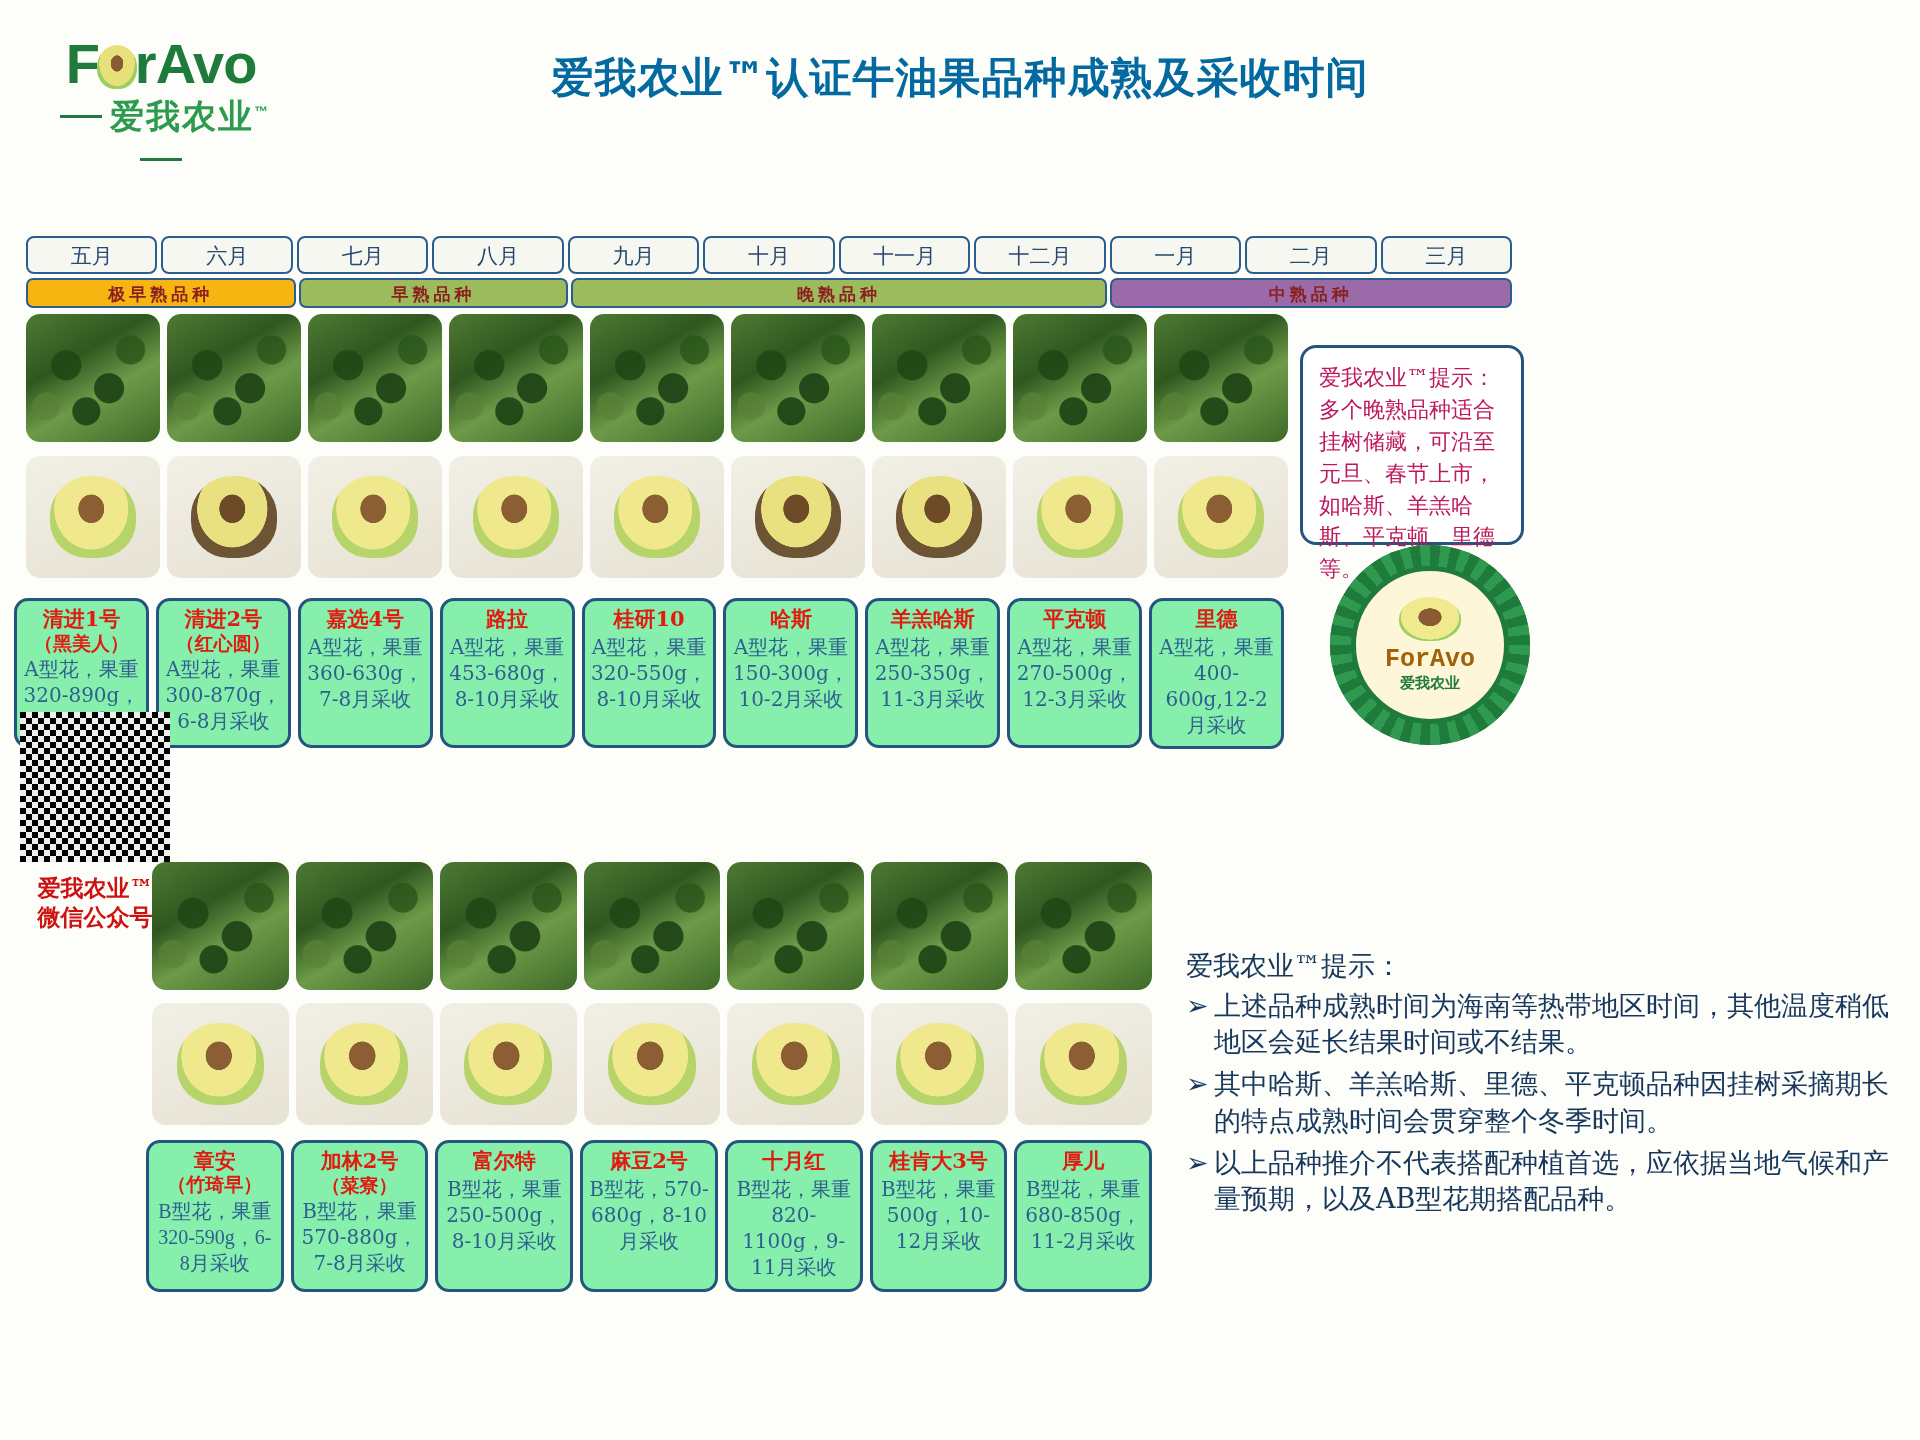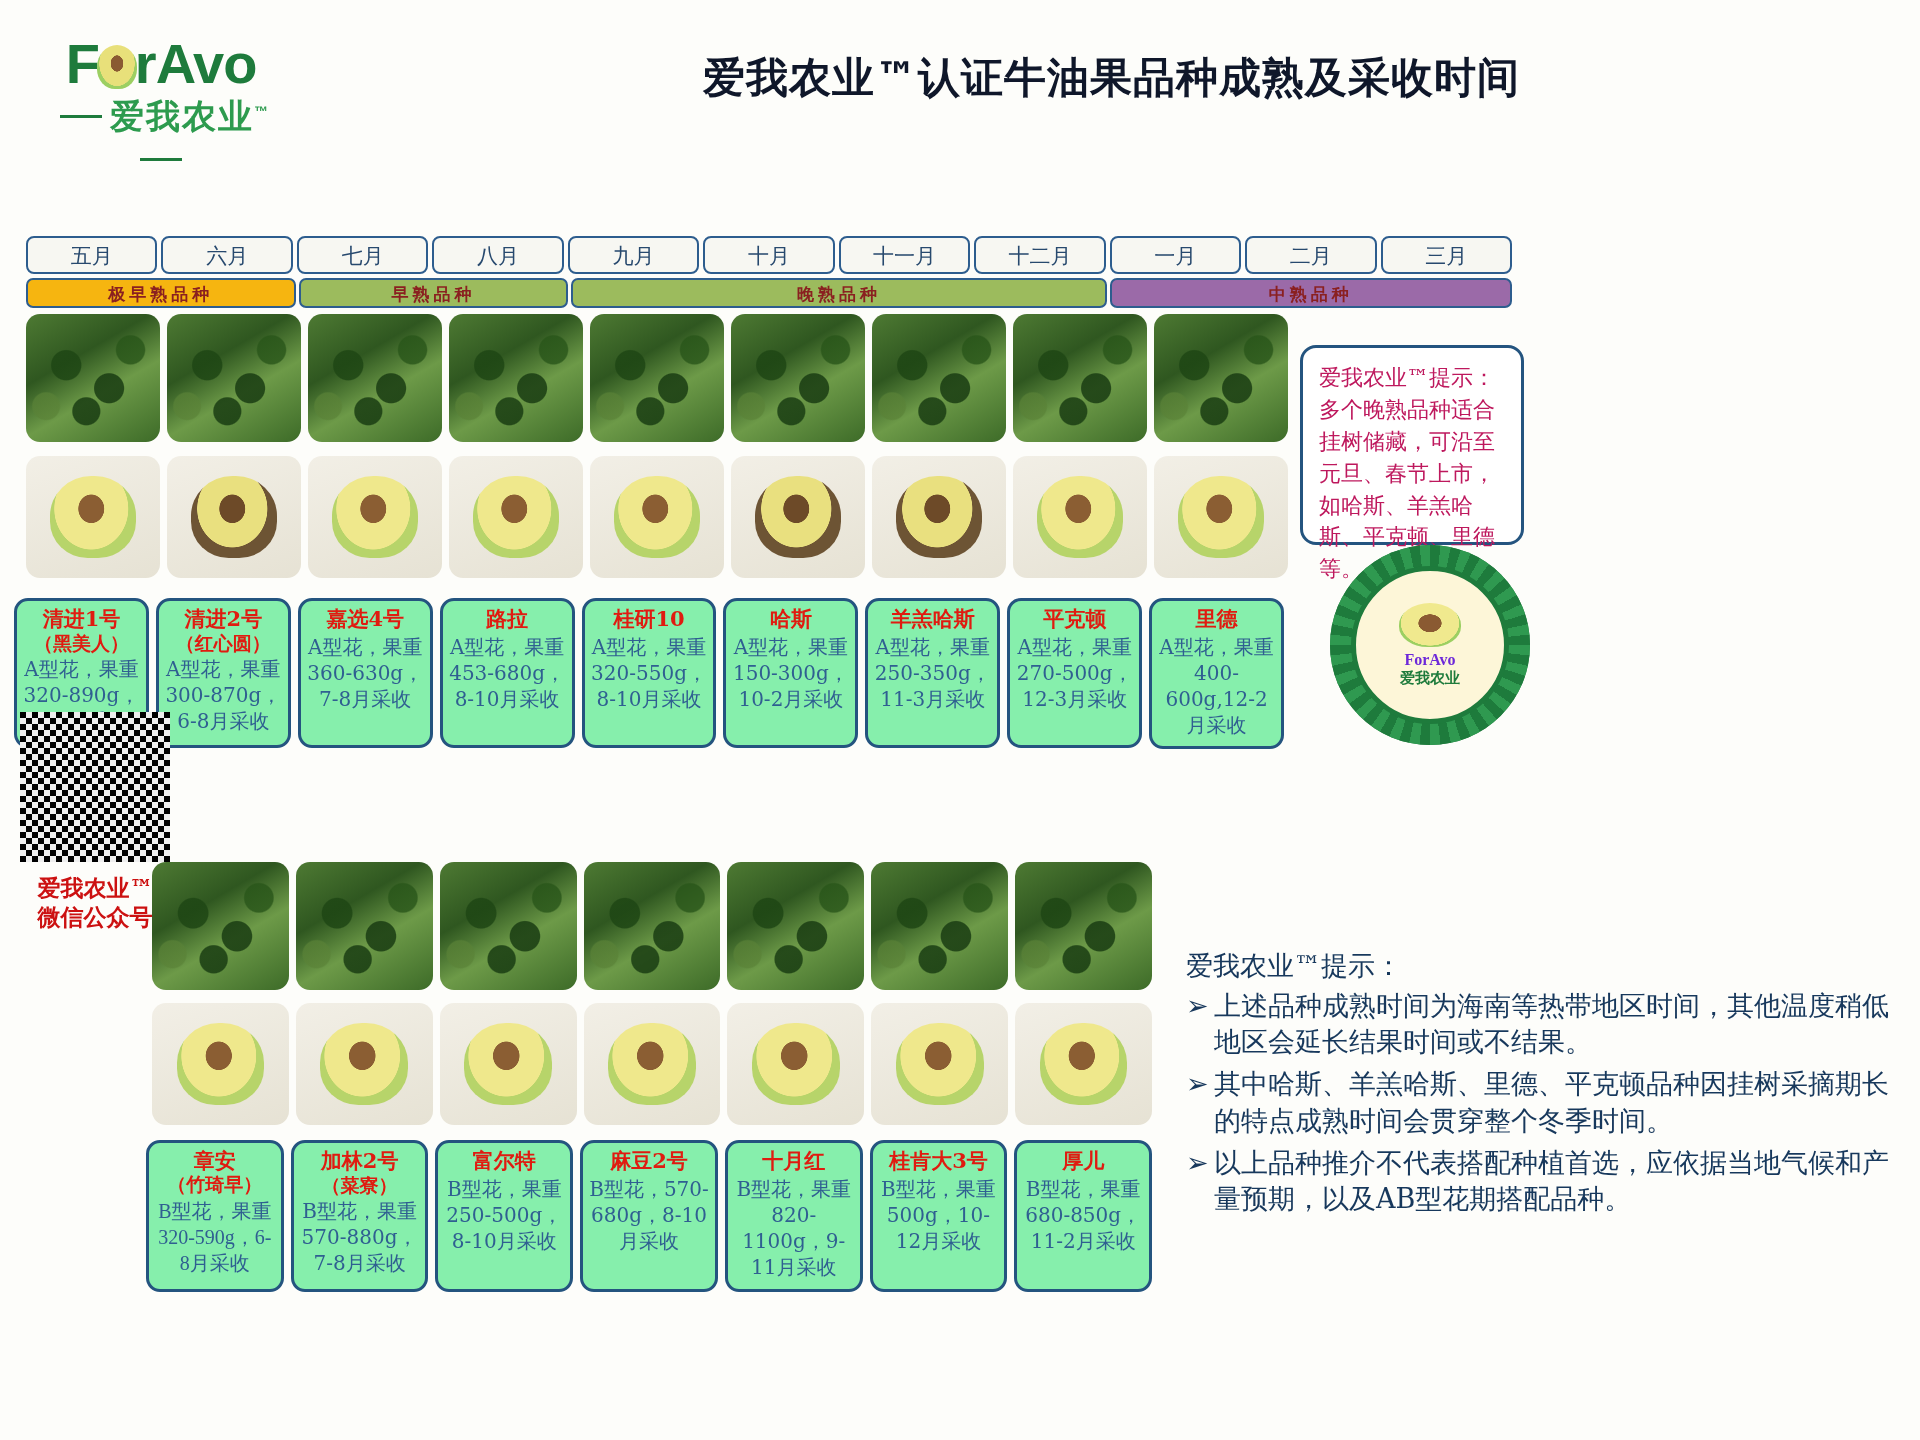--- a/index.html
+++ b/index.html
@@ -13,21 +13,21 @@
   
   .logo { position: absolute; left: 26px; top: 36px; width: 270px; text-align: center; }
   .logo-word { font-size: 56px; font-weight: bold; color: #1e7b3c; letter-spacing: -1px; line-height: 1; position: relative; display: inline-block; }
   .logo-avo { display:inline-block; width: 40px; height: 44px; border-radius: 50% 50% 45% 45%; background: radial-gradient(ellipse at 50% 42%, #8a5a32 0 22%, #e8e07a 23% 62%, #9ccf62 63% 100%); vertical-align: -6px; margin: 0 -2px; }
   .logo-sub { margin-top: 2px; font-size: 34px; font-weight: bold; color: #2d9b4e; letter-spacing: 2px; position: relative; }
   .logo-tm { font-size: 14px; vertical-align: super; }
   .logo-rule { display:inline-block; width: 42px; height:3px; background:#1e7b3c; vertical-align: 10px; margin: 0 8px; }
 
   .page-title {
     position: absolute; left: 400px; top: 50px; width: 1120px;
-    text-align: right; font-size: 42px; font-weight: bold; color: #0f172a;
+    text-align: center; font-size: 42px; font-weight: bold; color: #0369a1;
     font-family: "DejaVu Sans", "Liberation Sans", sans-serif;
     letter-spacing: 1px;
   }
 
   
   .timeline { position: absolute; left: 26px; top: 236px; width: 1486px; }
   .month-row { display: flex; gap: 4px; }
   .month-cell {
     flex: 1; height: 38px; line-height: 36px; text-align: center;
     background: #f7f7f2; border: 2px solid #2d5d8e; border-radius: 8px;
@@ -101,21 +101,21 @@
     background: repeating-conic-gradient(#1e7b3c 0 6deg, #2f9950 6deg 12deg);
   }
   .seal-inner {
     position: relative; width: 158px; height: 158px; border-radius: 50%;
     background: #fdf6d8; border: 5px solid #1e7b3c;
     display:flex; flex-direction: column; align-items:center; justify-content:center;
   }
   .seal-avo { width: 62px; height: 44px; border-radius: 50% 50% 46% 46%;
     background: radial-gradient(ellipse at 50% 46%, #8a5a32 0 26%, #f0e98e 27% 66%, #9ccf62 67% 100%);
     margin-bottom: 4px; }
-  .seal-word { font-size: 16px; font-weight: bold; color: #6d28d9; font-family:Liberation Serif, serif; }
+  .seal-word { font-size: 25px; font-weight: bold; color: #a16207; font-family:Liberation Mono, monospace; }
   .seal-sub { font-size: 15px; font-weight: bold; color: #1e7b3c; }
 
   
   .qr-wrap { position: absolute; left: 20px; top: 712px; width: 150px; text-align: center; }
   .qr { width: 150px; height: 150px; background:
       repeating-linear-gradient(90deg,#111 0 6px,#fff 6px 12px),
       repeating-linear-gradient(0deg,#111 0 6px,#fff 6px 12px);
       background-blend-mode: difference; }
   .qr-cap { margin-top: 12px; color: #cc1111; font-weight: bold; font-size: 23px; line-height: 1.25;
       font-family:"DejaVu Serif","Liberation Serif",serif; }

